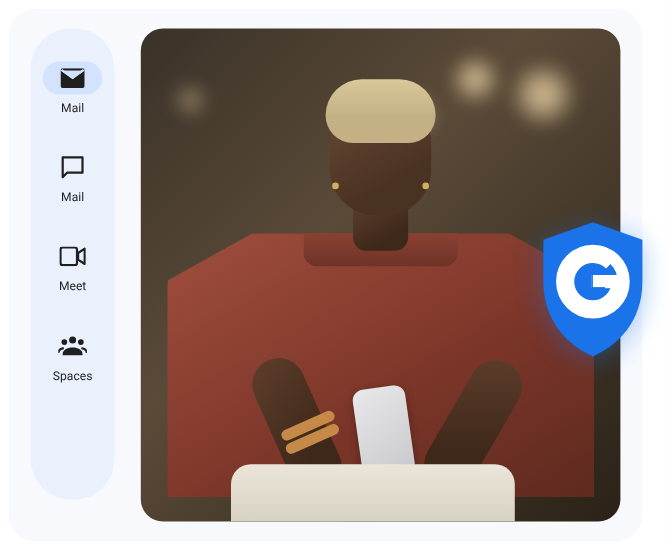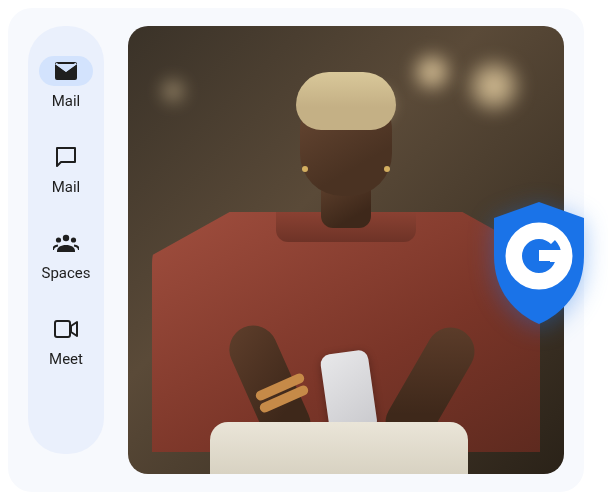--- a/index.html
+++ b/index.html
@@ -45,21 +45,21 @@
   height: 30px;
   border-radius: 16px;
   display: flex;
   align-items: center;
   justify-content: center;
 }
 .nav-icon-wrap.active {
   background: #d3e3fd;
 }
 .nav-label {
-  font-size: 15px;
+  font-size: 11px;
   color: #1f1f1f;
   font-weight: 400;
 }
 .photo-area {
   flex: 1;
   border-radius: 20px;
   overflow: hidden;
   position: relative;
   background: linear-gradient(135deg, #3a3228 0%, #5a4a38 40%, #2a2218 100%);
 }
@@ -216,39 +216,39 @@
       <div class="nav-icon-wrap">
         <svg width="22" height="22" viewBox="0 0 22 22">
           <path d="M2 2h18v14H6l-4 4V2z" fill="none" stroke="#1f1f1f" stroke-width="2" stroke-linejoin="round"></path>
         </svg>
       </div>
       <span class="nav-label">Mail</span>
     </div>
 
     <div class="nav-item">
       <div class="nav-icon-wrap">
+        <svg width="24" height="18" viewBox="0 0 24 18">
+          <rect x="1" y="1" width="15" height="16" rx="2" fill="none" stroke="#1f1f1f" stroke-width="2"></rect>
+          <path d="M17 6l6-4v14l-6-4V6z" fill="none" stroke="#1f1f1f" stroke-width="2" stroke-linejoin="round"></path>
+        </svg>
+      </div>
+      <span class="nav-label">Meet</span>
+    </div>
+
+    <div class="nav-item">
+      <div class="nav-icon-wrap">
         <svg width="26" height="20" viewBox="0 0 26 20">
           <circle cx="13" cy="5" r="3.2" fill="#1f1f1f"></circle>
           <circle cx="5.5" cy="7" r="2.6" fill="#1f1f1f"></circle>
           <circle cx="20.5" cy="7" r="2.6" fill="#1f1f1f"></circle>
           <path d="M4 18c0-3.8 4-6 9-6s9 2.2 9 6v1H4v-1z" fill="#1f1f1f"></path>
           <path d="M0 17c0-2.5 2.2-4.2 5-4.6M26 17c0-2.5-2.2-4.2-5-4.6" fill="none" stroke="#1f1f1f" stroke-width="2"></path>
         </svg>
       </div>
       <span class="nav-label">Spaces</span>
-    </div>
-
-    <div class="nav-item">
-      <div class="nav-icon-wrap">
-        <svg width="24" height="18" viewBox="0 0 24 18">
-          <rect x="1" y="1" width="15" height="16" rx="2" fill="none" stroke="#1f1f1f" stroke-width="2"></rect>
-          <path d="M17 6l6-4v14l-6-4V6z" fill="none" stroke="#1f1f1f" stroke-width="2" stroke-linejoin="round"></path>
-        </svg>
-      </div>
-      <span class="nav-label">Meet</span>
     </div>
 
   </div>
 
   <div class="photo-area">
     <div class="photo-bokeh">
       <div class="bokeh-light" style="top:30px; right:40px; width:60px; height:60px;"></div>
       <div class="bokeh-light" style="top:24px; right:110px; width:44px; height:44px;"></div>
       <div class="bokeh-light" style="top:60px; right:170px; width:36px; height:36px;"></div>
       <div class="bokeh-light" style="top:50px; left:30px; width:30px; height:30px; opacity:.6;"></div>

